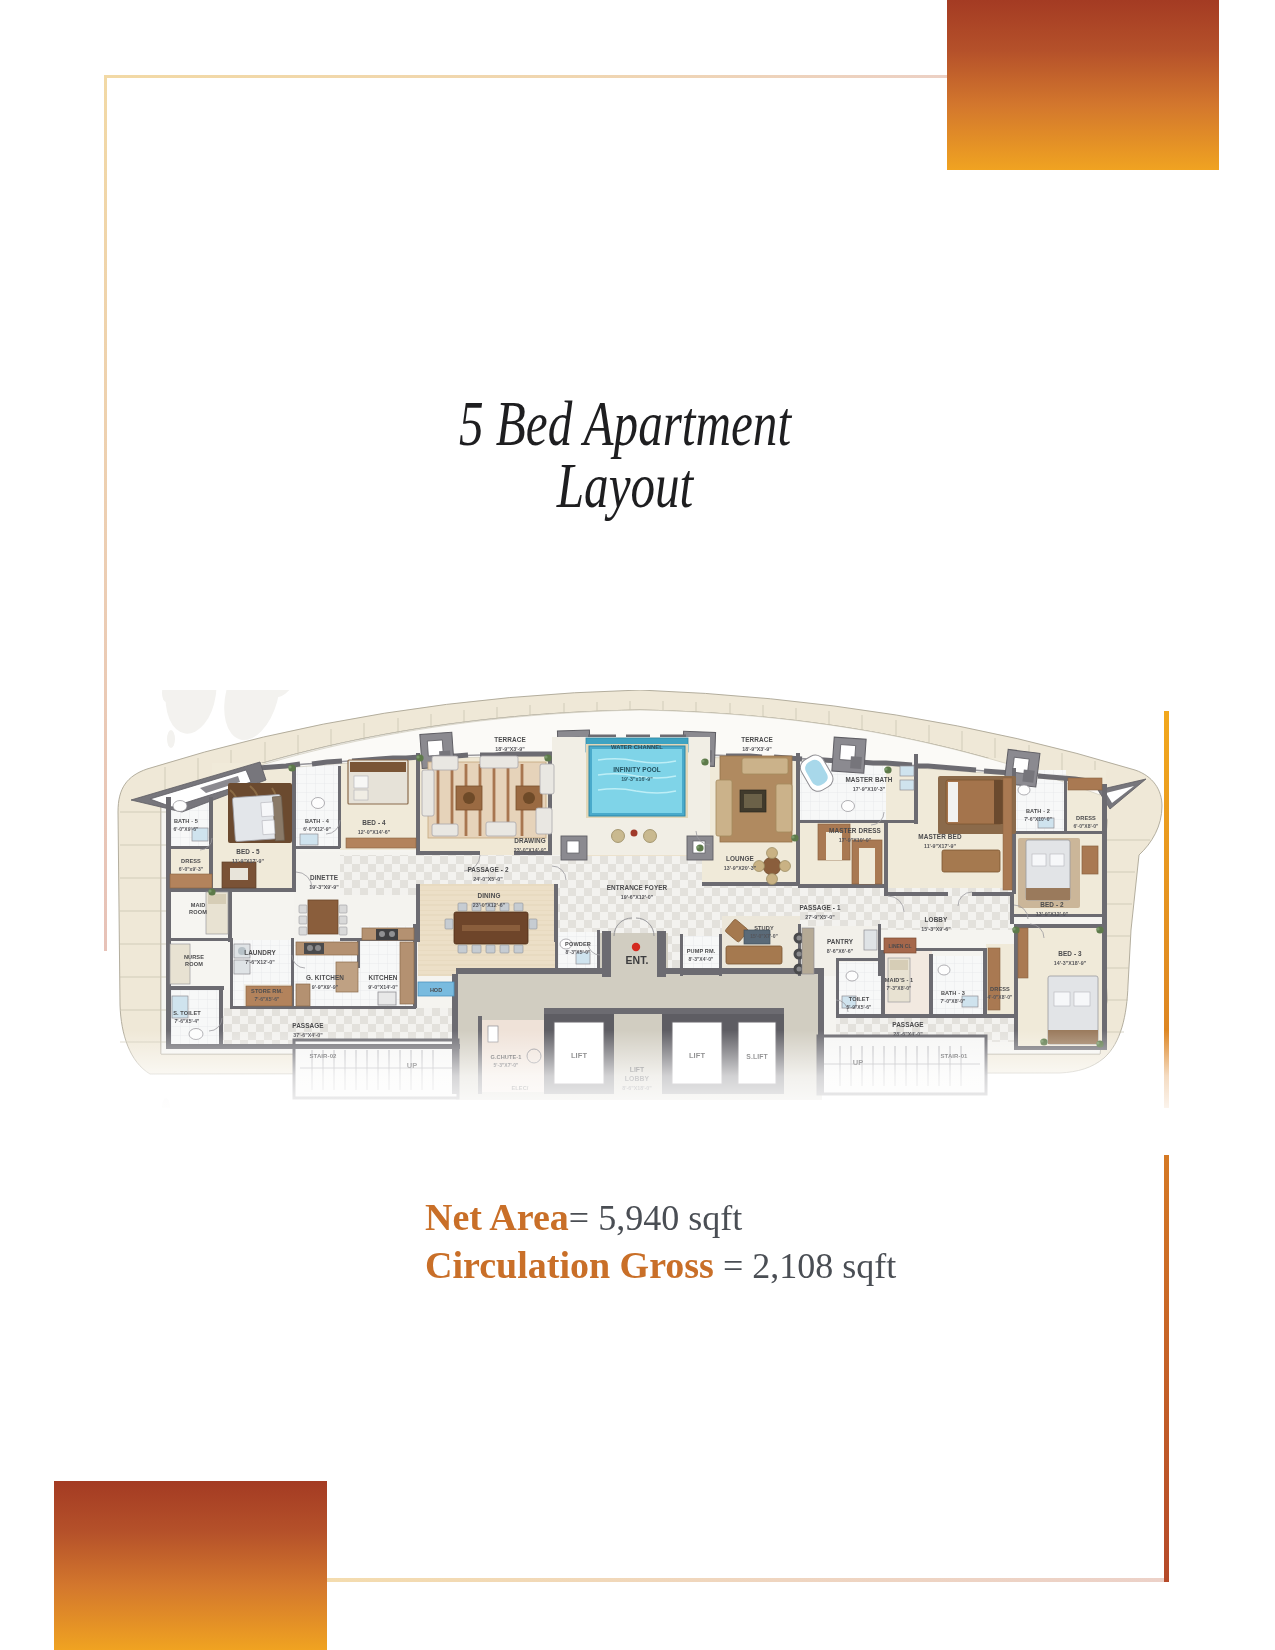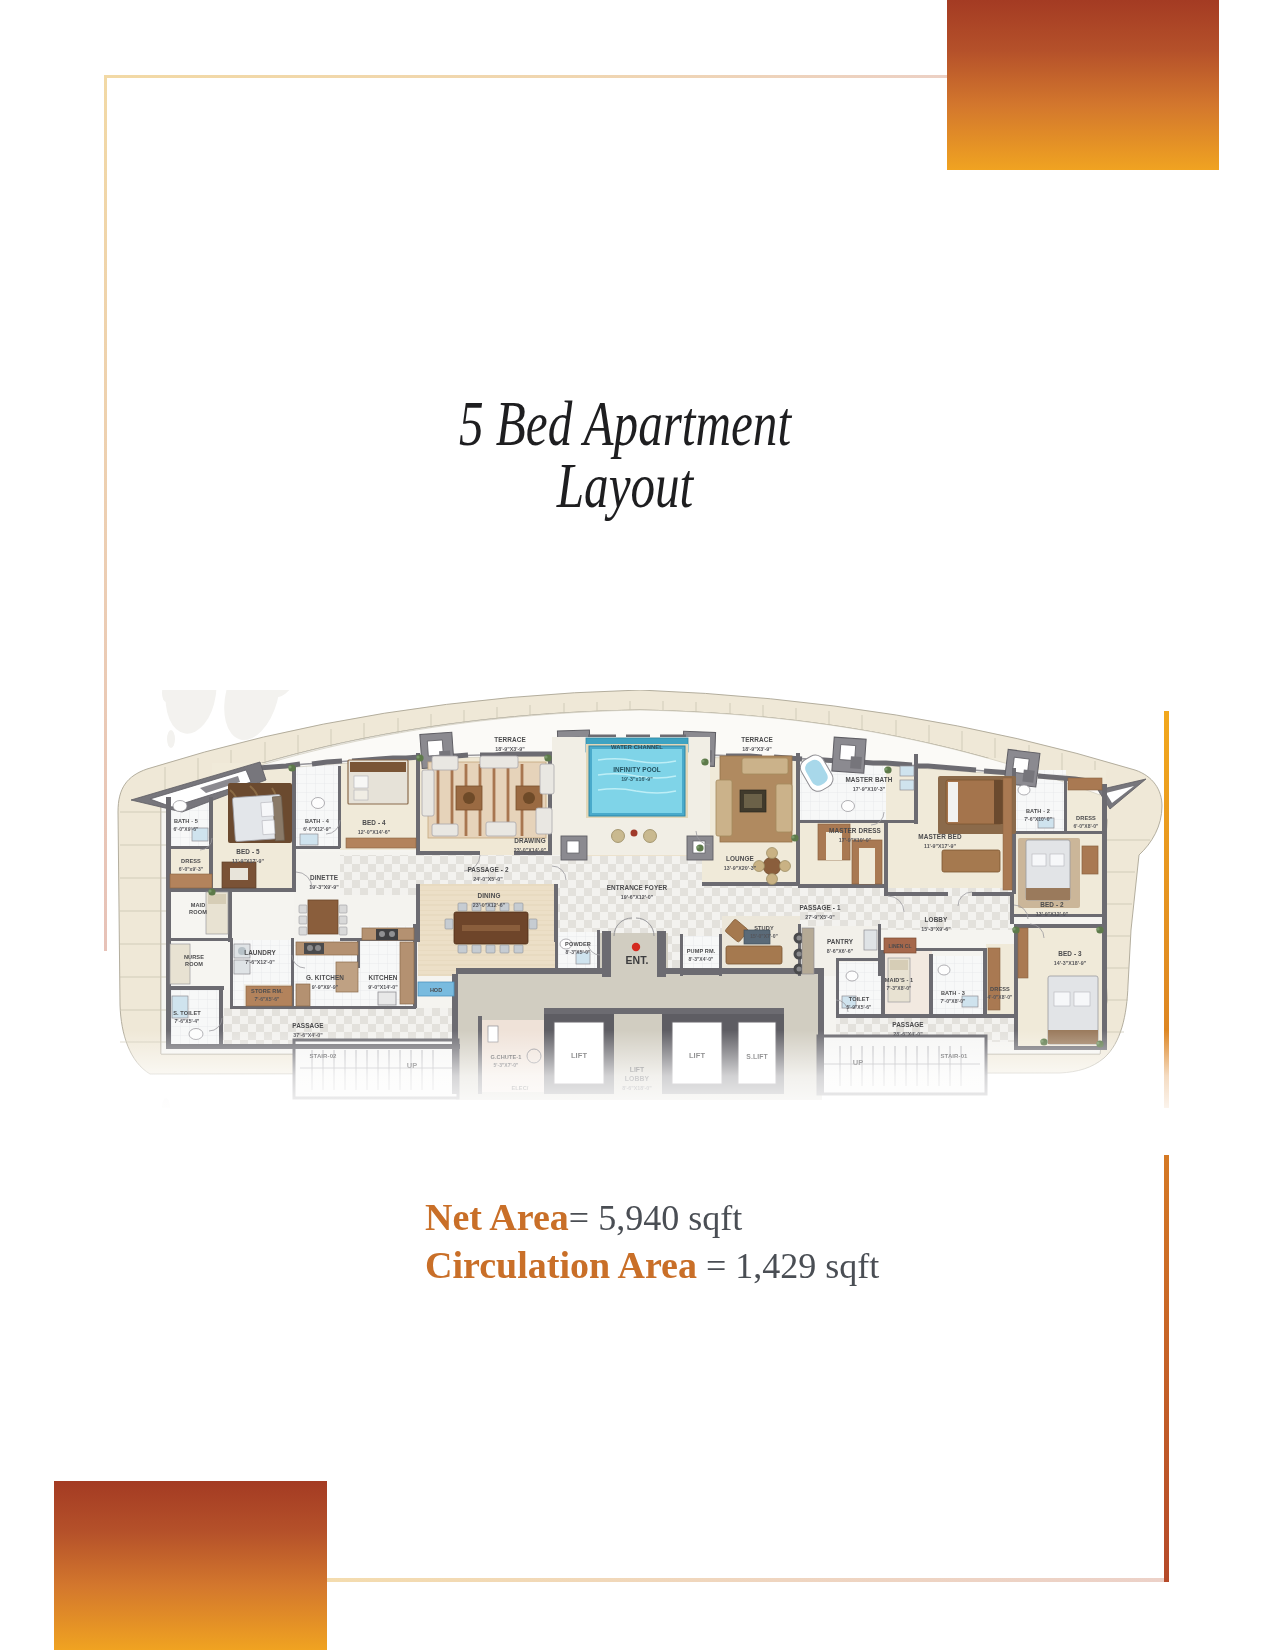--- a/index.html
+++ b/index.html
@@ -24,21 +24,21 @@
 <div class="abs" style="left:318px;top:1575px;width:9px;height:9px;background:#f3c98e;"></div>
 
 <div class="abs" style="left:1164px;top:711px;width:5px;height:871px;background:linear-gradient(180deg,#f2a81d,#d97f24 45%,#b54a2a);"></div>
 
 <div class="abs" style="left:54px;top:1481px;width:273px;height:169px;background:linear-gradient(180deg,#a43b23 0%,#b5512a 30%,#d3772d 62%,#f0a321 100%);"></div>
 
 <div id="title">5 Bed Apartment<br>Layout</div>
 
 <div id="stats">
 <div><span class="lbl">Net Area</span><span class="val">= 5,940 sqft</span></div>
-<div><span class="lbl">Circulation Area</span><span class="val"> = 1,429 sqft</span></div>
+<div><span class="lbl">Circulation Gross</span><span class="val"> = 2,108 sqft</span></div>
 </div>
 
 <svg class="abs" style="left:110px;top:690px;" width="1060" height="465" viewBox="110 690 1060 465">
 <defs>
 <linearGradient id="fade" x1="0" y1="0" x2="0" y2="1">
         <stop offset="0" stop-color="#ffffff" stop-opacity="0"></stop>
         <stop offset="0.5" stop-color="#ffffff" stop-opacity="0.72"></stop>
         <stop offset="1" stop-color="#ffffff" stop-opacity="1"></stop>
       </linearGradient>
 <pattern id="chk" width="16" height="16" patternUnits="userSpaceOnUse">

